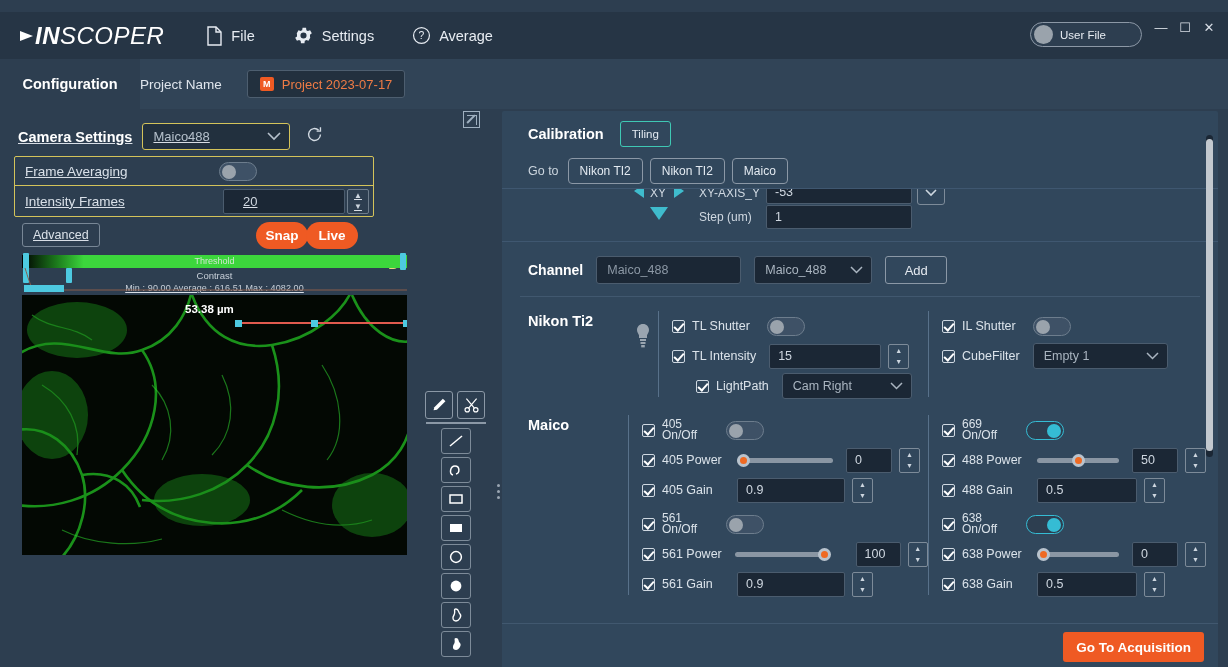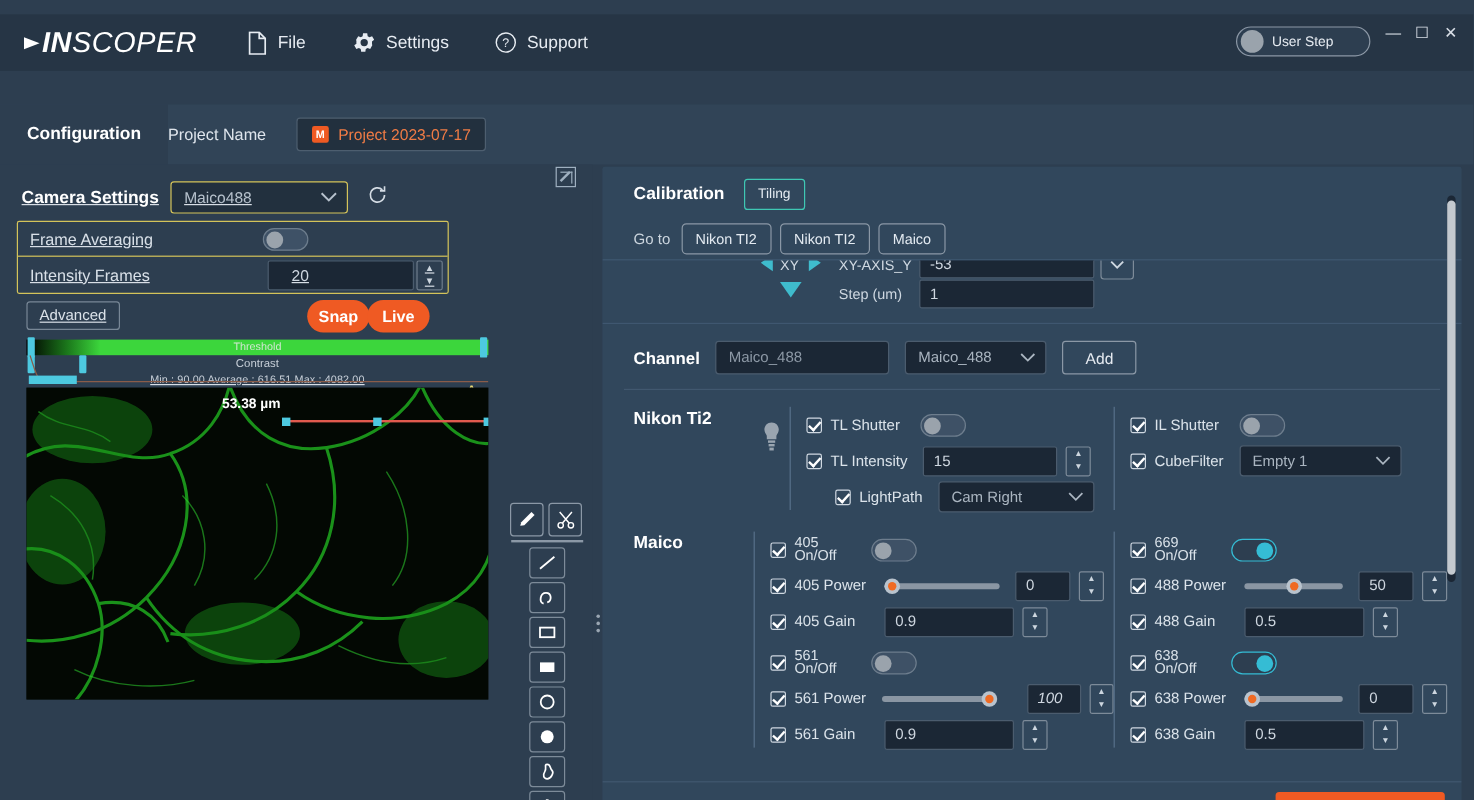--- a/index.html
+++ b/index.html
@@ -58,21 +58,21 @@
   .wincontrols {
     position: absolute; right: 8px; top: 4px;
     display: flex; gap: 2px; align-items: center;
   }
   .wincontrols div {
     width: 22px; height: 22px; display:flex; align-items:center; justify-content:center;
     color: #d8dee6; font-size: 13px; cursor: pointer;
   }
 
   
-  .tabbar { height: 50px; background: #314457; display: flex; margin-top: 28px; }
+  .tabbar { height: 50px; background: #314457; display: flex; }
   .tab-active {
     width: 140px; background: #2d3e50;
     display: flex; align-items: center; justify-content: center;
     font-size: 14.5px; font-weight: bold; color: #ffffff;
     cursor: pointer;
   }
   .tabbar-rest { flex: 1; display: flex; align-items: center; justify-content: flex-start; padding-right: 48px; gap: 13px; }
   .project-label { font-size: 13.5px; color: #dfe5ec; margin-right: 12px; }
   .project-chip {
     background: #22303e; border: 1px solid #4d5e6f; border-radius: 3px;
@@ -340,27 +340,27 @@
       </span>
       <span>Settings</span>
     </div>
     <div class="topmenu-item">
       <span>
         <svg width="19" height="19" viewBox="0 0 22 22">
             <circle cx="11" cy="11" r="9.2" fill="none" stroke="#e7ecf2" stroke-width="1.4"></circle>
             <text x="11" y="15.5" font-size="12" fill="#e7ecf2" text-anchor="middle" font-family="Liberation Sans">?</text>
           </svg>
       </span>
-      <span>Support</span>
+      <span>Average</span>
     </div>
   </div>
 
   <div class="usermode">
     <div class="knob"></div>
-    <div class="um-label">User Step</div>
+    <div class="um-label">User File</div>
   </div>
 
   <div class="wincontrols">
     <div>—</div>
     <div>☐</div>
     <div>✕</div>
   </div>
 </div>
 
 <div class="tabbar">
@@ -715,21 +715,21 @@
                 </div>
             </div>
             <div class="chk-row">
               <span class="chk checked"></span>
               <span class="chk-lbl" style="width:68px;">561 Power</span>
               <div class="slider">
                   <span class="sk" style="left:83px;">
                     <i></i>
                   </span>
                 </div>
-              <div class="sm-field" style="width:46px;margin-left:20px;font-style:italic;">100</div>
+              <div class="sm-field" style="width:46px;margin-left:20px;">100</div>
               <div class="sm-step">
                   <div>▲</div>
                   <div>▼</div>
                 </div>
             </div>
             <div class="chk-row">
               <span class="chk checked"></span>
               <span class="chk-lbl" style="width:68px;">561 Gain</span>
               <div class="sm-field" style="width:108px;">0.9</div>
               <div class="sm-step">

